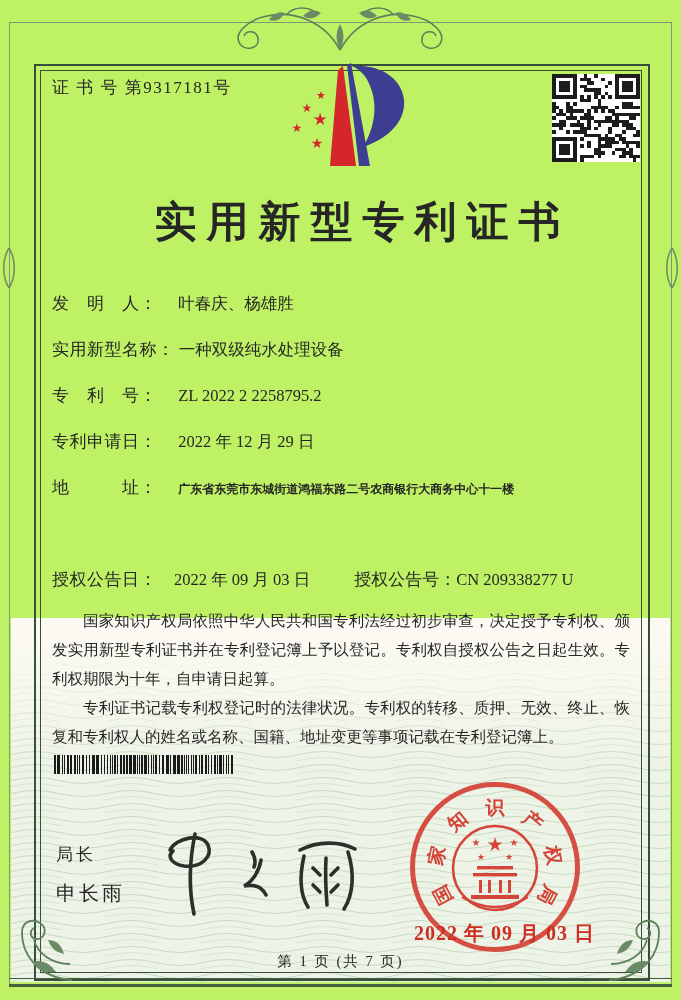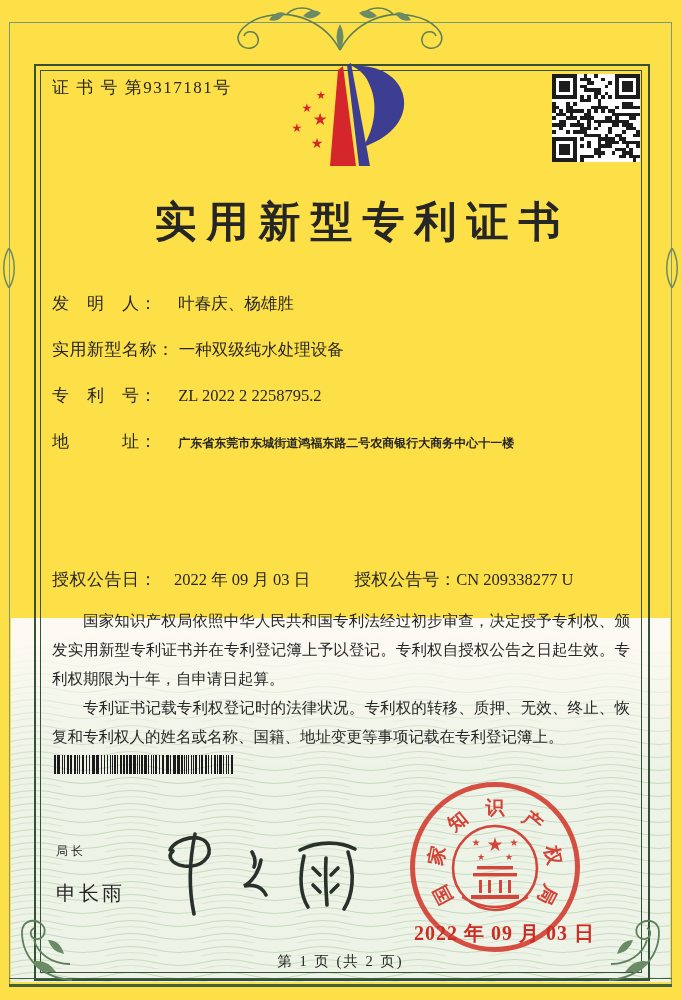--- a/index.html
+++ b/index.html
@@ -1,16 +1,16 @@
 <!DOCTYPE html>
 <html><head>
 <meta charset="utf-8">
 <style>
   html,body{margin:0;padding:0;background:#e8e8e4;}
-  .page{position:relative;width:681px;height:1000px;margin:0 auto;background:#fde047;
+  .page{position:relative;width:681px;height:1000px;margin:0 auto;background:#bef264;
         font-family:"Liberation Serif","DejaVu Serif",serif;color:#262626;overflow:hidden;}
   svg{display:block;}
   
   .bg-waves{position:absolute;left:11px;top:618px;z-index:0;}
   .wave-fade{position:absolute;left:11px;top:618px;width:659px;height:150px;z-index:0;
              background:linear-gradient(to bottom,#fcfaf2 12%,rgba(252,250,242,0) 100%);}
   
   .outer-frame{position:absolute;left:9px;top:22px;right:9px;bottom:14px;border:1.5px solid #7b9878;z-index:1;}
   .bottom-line{position:absolute;left:9px;right:9px;bottom:13px;height:5px;
                border-top:1.5px solid #43603f;border-bottom:3px solid #43603f;z-index:1;}
@@ -31,21 +31,21 @@
   .fvalue.strong{font-weight:600;}
   .fvalue.addr{font-family:"Liberation Sans","DejaVu Sans",sans-serif;font-size:12px;font-weight:bold;text-align:center;}
   .grant-row{position:absolute;left:52px;top:568px;width:580px;font-size:17px;white-space:nowrap;z-index:3;}
   .grant-row .gap{display:inline-block;width:44px;}
   
   .paras{position:absolute;left:52px;top:606px;width:578px;z-index:3;}
   .paras p{margin:0;text-indent:2em;font-size:15.5px;line-height:29px;text-align:justify;}
   
   .barcode{position:absolute;left:54px;top:755px;z-index:3;}
   
-  .director-label{position:absolute;left:56px;top:843px;font-size:12px;letter-spacing:3px;z-index:3;}
+  .director-label{position:absolute;left:56px;top:843px;font-size:17px;letter-spacing:3px;z-index:3;}
   .director-name{position:absolute;left:56px;top:880px;font-size:20px;letter-spacing:3px;z-index:3;}
   .signature{position:absolute;left:140px;top:816px;z-index:3;}
   
   .seal{position:absolute;left:410px;top:782px;width:160px;height:160px;border-radius:50%;
         border:5px solid rgba(210,56,44,0.88);z-index:4;}
   .seal span{position:absolute;left:50%;top:50%;width:22px;height:22px;margin:-11px;
              text-align:center;line-height:22px;font-size:19px;font-weight:bold;
              color:rgba(210,56,44,0.95);transform-origin:center;}
   .emblem{position:absolute;left:50%;top:50%;transform:translate(-50%,-50%);opacity:0.92;}
   .seal-date{position:absolute;left:414px;top:920px;font-size:20px;font-weight:bold;
@@ -442,20 +442,24 @@
     </div>
     <div class="field-row">
       <span class="flabel">实用新型名称：</span>
       <span class="fvalue">一种双级纯水处理设备</span>
     </div>
     <div class="field-row">
       <span class="flabel">专　利　号：</span>
       <span class="fvalue">ZL 2022 2 2258795.2</span>
     </div>
     <div class="field-row">
+      <span class="flabel">专利申请日：</span>
+      <span class="fvalue">2022 年 12 月 29 日</span>
+    </div>
+    <div class="field-row">
       <span class="flabel">地　　　址：</span>
       <span class="fvalue addr">广东省东莞市东城街道鸿福东路二号农商银行大商务中心十一楼</span>
     </div>
   </div>
 
   <div class="grant-row">
     <span class="flabel">授权公告日：</span><span class="fvalue">2022 年 09 月 03 日</span><span class="gap"></span><span>授权公告号：</span><span class="fvalue">CN 209338277 U</span>
   </div>
 
   <div class="paras">
@@ -566,15 +570,15 @@
   <span style="transform: rotate(-118deg) translateY(-59px);">国</span>
       <span style="transform: rotate(-78.6667deg) translateY(-59px);">家</span>
       <span style="transform: rotate(-39.3333deg) translateY(-59px);">知</span>
       <span style="transform: rotate(0deg) translateY(-59px);">识</span>
       <span style="transform: rotate(39.3333deg) translateY(-59px);">产</span>
       <span style="transform: rotate(78.6667deg) translateY(-59px);">权</span>
       <span style="transform: rotate(118deg) translateY(-59px);">局</span>
     </div>
   <div class="seal-date">2022 年 09 月 03 日</div>
 
-  <div class="footer">第 1 页 (共 2 页)</div>
+  <div class="footer">第 1 页 (共 7 页)</div>
 
 </div>
 
 </body></html>

